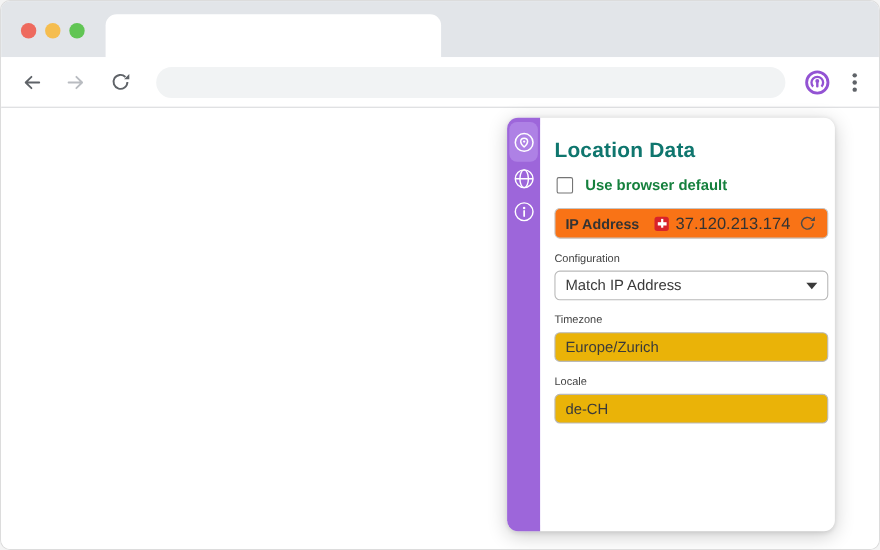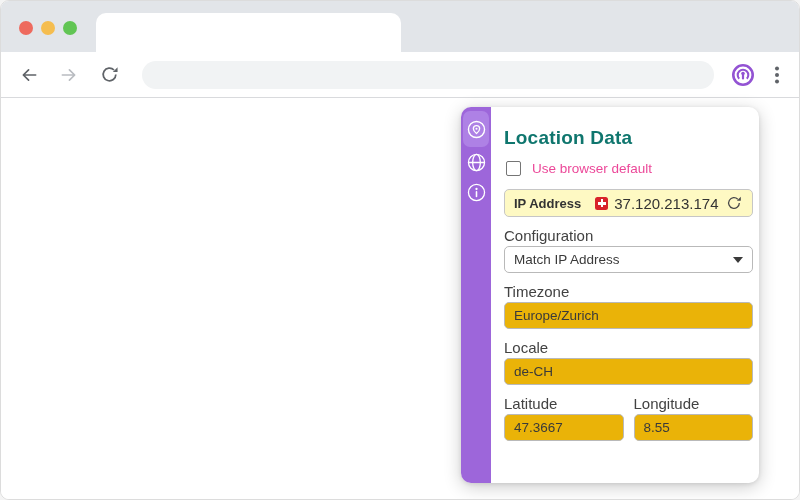--- a/index.html
+++ b/index.html
@@ -45,33 +45,33 @@
   .popup-sidebar{
     width:30px;border-radius:10px 0 0 10px;background:var(--accent,#9d66da);
     padding-top:4px;display:flex;flex-direction:column;align-items:center;flex:0 0 auto;
   }
   .side-item{width:26px;height:30px;display:flex;align-items:center;justify-content:center;border-radius:7px;}
   .side-item.active{height:36px;background:var(--accent-active,#ae81e5);}
   .popup-content{flex:1;padding:18px 6px 0 13px;display:flex;flex-direction:column;}
   .popup-title{font-size:19px;font-weight:700;color:#0f766e;letter-spacing:0.2px;margin:0;line-height:26px;}
   .chk-row{display:flex;align-items:center;margin-top:8px;height:18px;}
   .chk-box{width:15px;height:15px;border:1.5px solid #757575;border-radius:2px;margin-left:2px;background:#fff;flex:0 0 auto;}
-  .chk-label{margin-left:11px;font-size:13.5px;color:#ec4899;}
+  .chk-label{margin-left:11px;font-size:13.5px;color:#15803d;font-weight:bold;}
   .ip-row{
     margin-top:12px;height:28px;border:1px solid #c6c6c6;border-radius:5px;
-    display:flex;align-items:center;padding:0 9px;background:#fef9c3;
+    display:flex;align-items:center;padding:0 9px;background:#f97316;
   }
   .ip-label{font-size:13px;font-weight:700;color:#333;}
   .flag{width:13px;height:13px;border-radius:2.5px;background:#d8232a;position:relative;margin-left:14px;flex:0 0 auto;}
   .flag::before,.flag::after{content:"";position:absolute;background:#ffffff;}
   .flag::before{left:5.5px;top:2.5px;width:2.5px;height:8px;}
   .flag::after{left:2.5px;top:5.5px;width:8px;height:2.5px;}
   .ip-value{font-size:15px;color:#333;margin-left:6px;}
   .ip-refresh{margin-left:auto;width:18px;height:18px;display:flex;align-items:center;justify-content:center;}
-  .field-label{font-size:15px;color:#424242;margin-top:11px;line-height:15px;}
+  .field-label{font-size:10px;color:#424242;margin-top:11px;line-height:15px;}
   .field-input{
     margin-top:3px;height:27px;border:1px solid #b9b9b9;border-radius:5px;background:#eab308;
     font-size:13.5px;color:#3a3a3a;padding:0 9px;width:100%;outline:none;
   }
   .select{
     margin-top:3px;height:27px;border:1px solid #b9b9b9;border-radius:5px;background:#fff;
     display:flex;align-items:center;padding:0 9px;font-size:13.5px;color:#3a3a3a;text-align:center;
   }
   .caret{margin-left:auto;width:0;height:0;border-left:5px solid transparent;border-right:5px solid transparent;border-top:6px solid #3a3a3a;}
   .coord-row{display:flex;gap:10px;}
@@ -180,27 +180,17 @@
           <span>Match IP Address</span>
           <span class="caret"></span>
         </div>
 
         <div class="field-label">Timezone</div>
         <input class="field-input" type="text" value="Europe/Zurich" style="">
 
         <div class="field-label">Locale</div>
         <input class="field-input" type="text" value="de-CH" style="">
 
-        <div class="coord-row">
-          <div class="coord-col">
-            <div class="field-label">Latitude</div>
-            <input class="field-input" type="text" value="47.3667" style="">
-          </div>
-          <div class="coord-col">
-            <div class="field-label">Longitude</div>
-            <input class="field-input" type="text" value="8.55" style="">
-          </div>
-        </div>
       </div>
     </div>
 
   </div>
 </div>
 
 </body></html>

